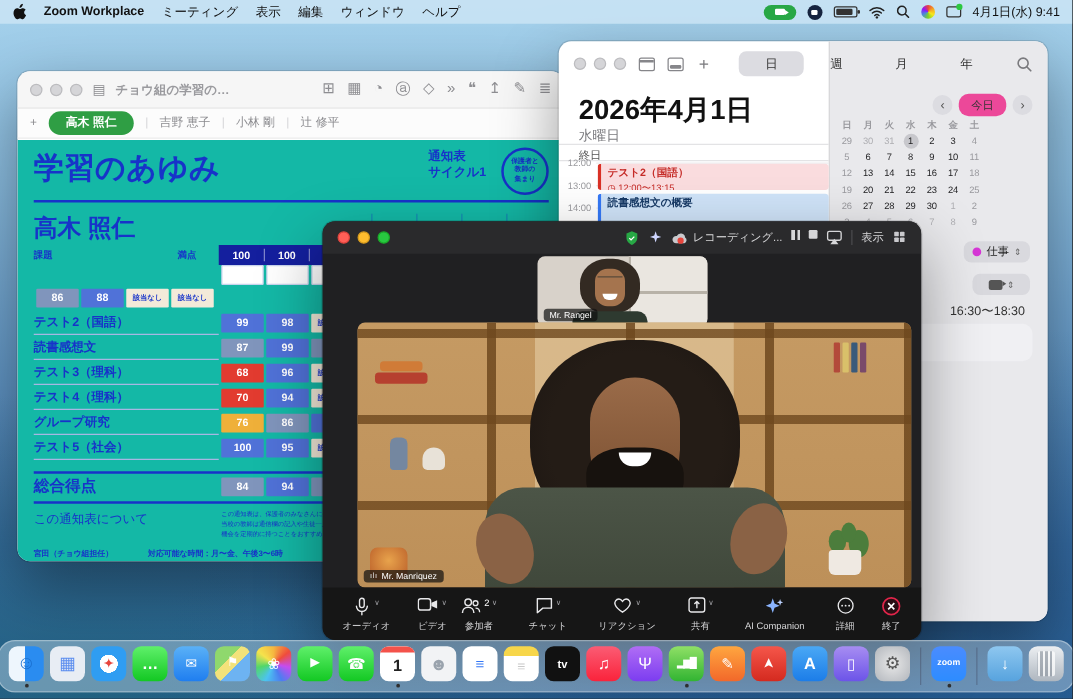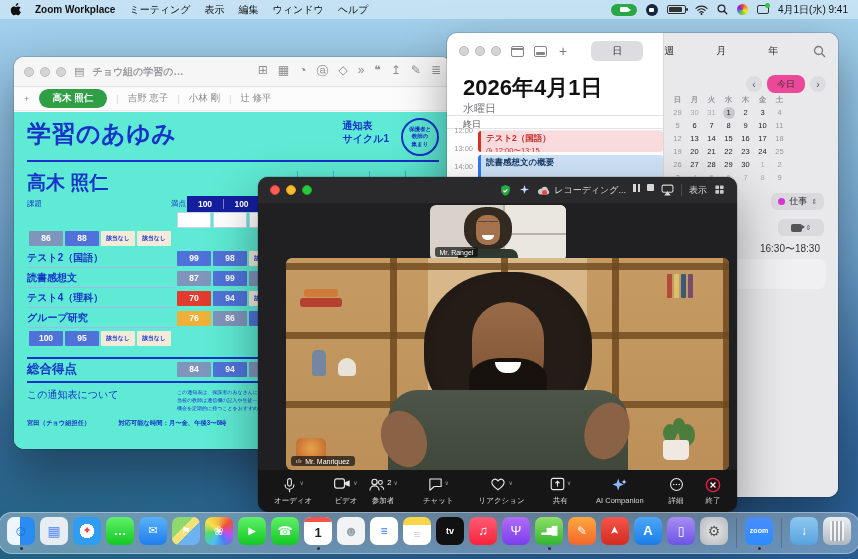--- a/index.html
+++ b/index.html
@@ -37,31 +37,31 @@
   
   .numbers{left:14px;top:57px;width:437px;height:392px;background:#fff;z-index:10;overflow:hidden;}
   .nw-titlebar{height:30px;display:flex;align-items:center;padding:0 10px;gap:8px;background:#f6f6f6;border-bottom:1px solid #e3e3e3;}
   .nw-sb{color:#8e8e92;font-size:11px;}
   .nw-title{color:#9a9a9e;font-size:10px;font-weight:bold;white-space:nowrap;}
   .nw-icons{margin-left:auto;display:flex;gap:10px;color:#8e8e92;font-size:12px;}
   .nw-icons span{cursor:default;}
   .nw-tabs{height:24px;display:flex;align-items:center;padding:0 10px;gap:9px;background:#fcfcfc;border-bottom:1px solid #ececec;font-size:9.5px;color:#8a8a8e;}
   .ntab.active{background:#2f9e44;color:#fff;font-weight:bold;border-radius:11px;padding:3px 14px;}
   .ntab-sep{color:#d5d5d8;}
-  .sheet{position:absolute;top:55px;left:0;right:0;bottom:0;background:#5eead4;padding:6px 12px 0 13px;color:#1733c9;}
+  .sheet{position:absolute;top:55px;left:0;right:0;bottom:0;background:#14b8a6;padding:6px 12px 0 13px;color:#1733c9;}
   .sh-top{display:flex;align-items:flex-start;}
   .sh-title{font-size:24px;font-weight:bold;letter-spacing:.5px;}
   .sh-report{margin-left:auto;margin-right:12px;font-size:10px;font-weight:bold;line-height:1.25;text-align:left;margin-top:2px;}
   .sh-badge{width:38px;height:38px;border:2px solid #1733c9;border-radius:50%;font-size:5.5px;font-weight:bold;display:flex;flex-direction:column;align-items:center;justify-content:center;line-height:1.3;text-align:center;}
   .sh-hr{height:2px;background:#1733c9;margin:4px 0 0 0;}
   .sh-student{display:flex;align-items:flex-end;height:34px;}
   .sh-name{font-size:19px;font-weight:bold;flex:1;}
   .hcell{width:34px;margin-left:2px;font-size:6.3px;font-weight:bold;text-align:center;border-left:1px solid rgba(23,51,201,.35);padding:14px 0 2px 0;}
   .sh-bar{display:flex;align-items:center;height:16px;}
-  .bar-labels{width:160px;display:flex;justify-content:space-between;align-items:center;font-size:7.5px;font-weight:normal;padding-right:1px;}
+  .bar-labels{width:148px;display:flex;justify-content:space-between;align-items:center;font-size:7.5px;font-weight:bold;padding-right:18px;}
   .bar-strip{flex:1;background:#141f9e;height:16px;display:flex;align-items:center;}
   .bcell{width:36px;text-align:center;color:#fff;font-size:8.5px;font-weight:bold;border-left:1px solid rgba(255,255,255,.45);}
   .bcell:first-child{border-left:none;}
   .nrow{display:flex;align-items:center;height:20px;}
   .nrow.empty{height:16px;}
   .nlabel{width:148px;font-size:10px;font-weight:bold;border-bottom:1px solid #a7b6e3;height:100%;display:flex;align-items:center;}
   .ncell{width:34px;height:15px;margin-left:2px;border-radius:1px;display:flex;align-items:center;justify-content:center;font-size:8.5px;font-weight:bold;color:#fff;}
   .ncell.c-blue{background:#5072d8;}
   .ncell.c-slate{background:#8095bc;}
   .ncell.c-red{background:#e23b30;}
@@ -345,34 +345,42 @@
             <span class="ncell c-cream">該当なし</span>
           </div>
           <div class="nrow">
             <span class="nlabel">読書感想文</span>
             <span class="ncell c-slate">87</span>
             <span class="ncell c-blue">99</span>
             <span class="ncell c-slate">87</span>
             <span class="ncell c-red"></span>
           </div>
           <div class="nrow">
+            <span class="nlabel">テスト3（理科）</span>
+            <span class="ncell c-red">68</span>
+            <span class="ncell c-blue">96</span>
+            <span class="ncell c-cream">該当なし</span>
+            <span class="ncell c-cream">該当なし</span>
+          </div>
+          <div class="nrow">
             <span class="nlabel">テスト4（理科）</span>
             <span class="ncell c-red">70</span>
             <span class="ncell c-blue">94</span>
             <span class="ncell c-cream">該当なし</span>
             <span class="ncell c-cream"></span>
           </div>
           <div class="nrow">
             <span class="nlabel">グループ研究</span>
             <span class="ncell c-amber">76</span>
             <span class="ncell c-slate">86</span>
             <span class="ncell c-blue">91</span>
             <span class="ncell c-amber"></span>
           </div>
           <div class="nrow">
+            <span class="nlabel">テスト5（社会）</span>
             <span class="ncell c-blue">100</span>
             <span class="ncell c-blue">95</span>
             <span class="ncell c-cream">該当なし</span>
             <span class="ncell c-cream">該当なし</span>
           </div>
         </div>
       <div class="sh-hr2"></div>
       <div class="total-row">
         <span class="total-label">総合得点</span>
         <span id="nx-total" style="display:flex;">

